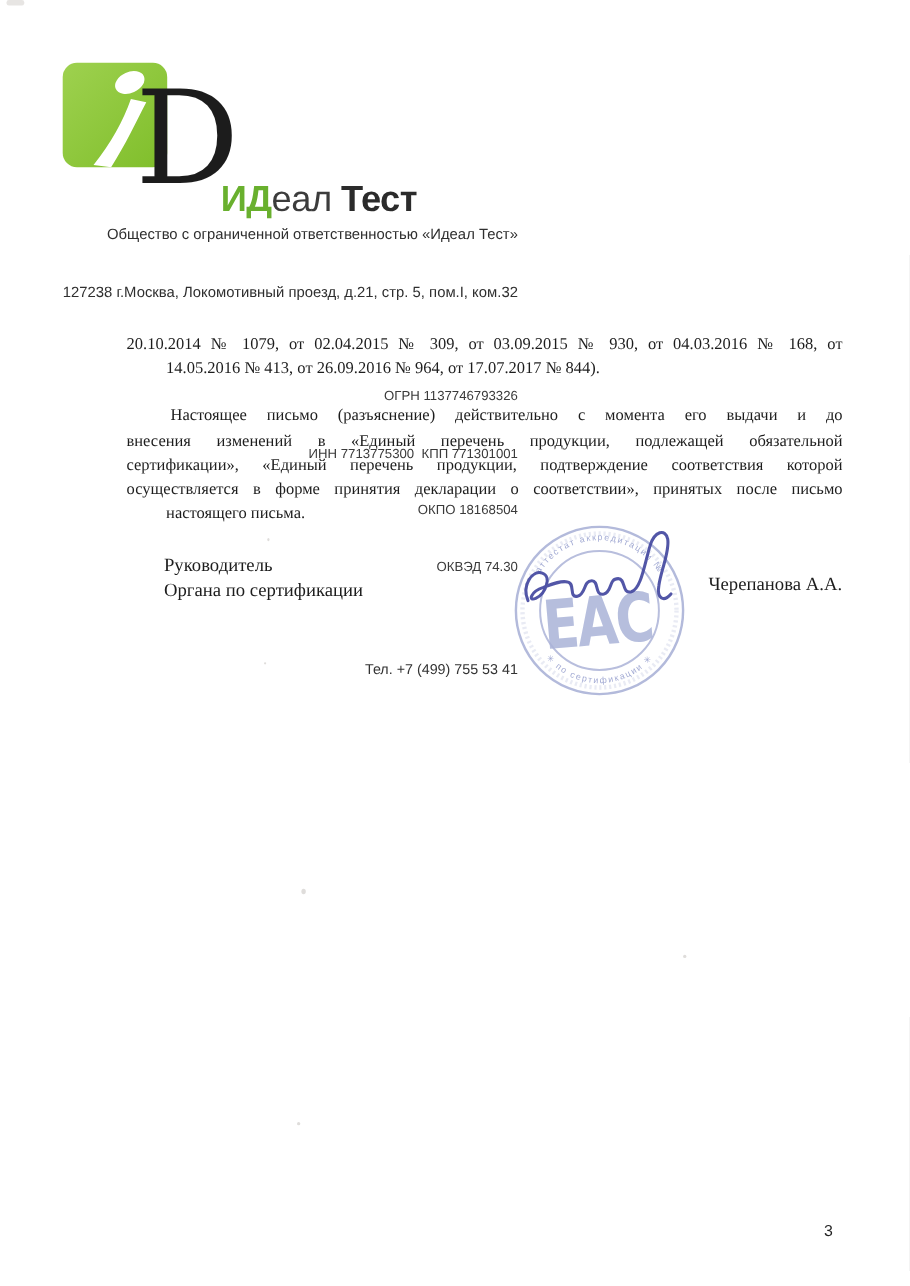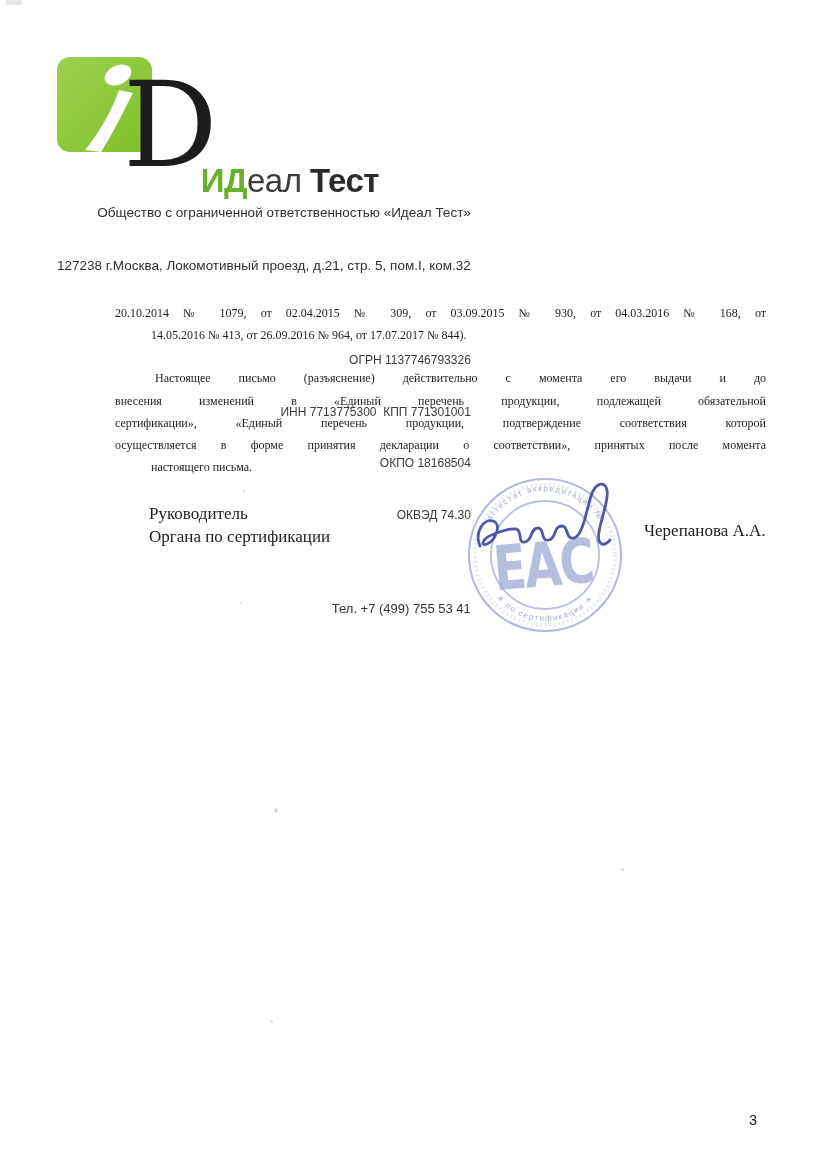--- a/index.html
+++ b/index.html
@@ -25,21 +25,21 @@
   
   .company{position:absolute;left:57px;top:169px;white-space:pre;text-align:right;}
   .co-line{font-size:13.5px;line-height:16.5px;color:#2f2f2f;}
   .reg-block{margin-top:7px;}
   .reg-line{font-size:12px;line-height:15.6px;color:#3a3a3a;}
   .phone-line{margin-top:6px;font-size:13px;line-height:16px;color:#333;}
   
   .body-text{
     position:absolute;left:115px;top:302px;width:651px;
     font-family:"Liberation Serif","DejaVu Serif",serif;
-    font-size:12px;color:#1d1d1d;
+    font-size:15px;color:#1d1d1d;
   }
   .tline{
     height:22.2px;line-height:22.2px;overflow:hidden;
     text-align:justify;text-align-last:justify;
   }
   .tline.last{text-align:left;text-align-last:left;margin-left:36px;}
   .tline.indent{text-indent:40px;}
   .para2{margin-top:21px;}
   
   .signer-title{
@@ -97,21 +97,21 @@
 
   <div class="body-text">
     <div>
       <div class="tline">20.10.2014 № 1079, от 02.04.2015 № 309, от 03.09.2015 № 930, от 04.03.2016 № 168, от</div>
       <div class="tline last">14.05.2016 № 413, от 26.09.2016 № 964, от 17.07.2017 № 844).</div>
     </div>
     <div class="para2">
       <div class="tline indent">Настоящее письмо (разъяснение) действительно с момента его выдачи и до</div>
       <div class="tline">внесения изменений в «Единый перечень продукции, подлежащей обязательной</div>
       <div class="tline">сертификации», «Единый перечень продукции, подтверждение соответствия которой</div>
-      <div class="tline">осуществляется в форме принятия декларации о соответствии», принятых после момента</div>
+      <div class="tline">осуществляется в форме принятия декларации о соответствии», принятых после письмо</div>
       <div class="tline last">настоящего письма.</div>
     </div>
   </div>
 
   <div class="signer-title">
     <div>Руководитель</div>
     <div>Органа по сертификации</div>
   </div>
   <div class="signer-name">Черепанова А.А.</div>
 

